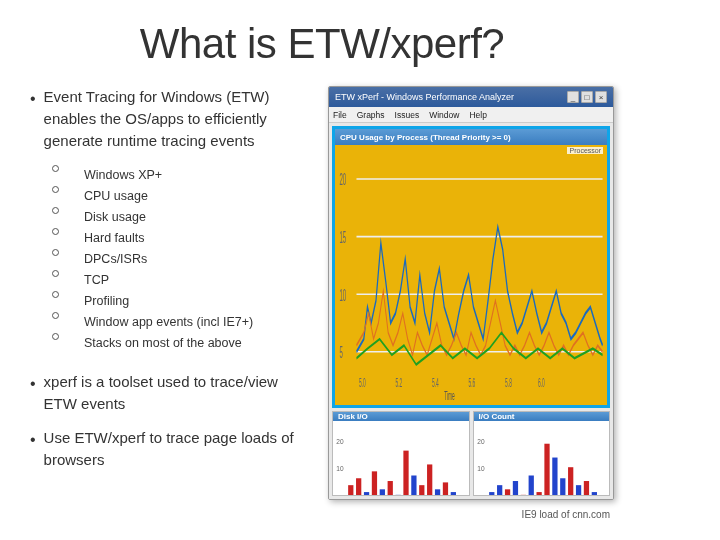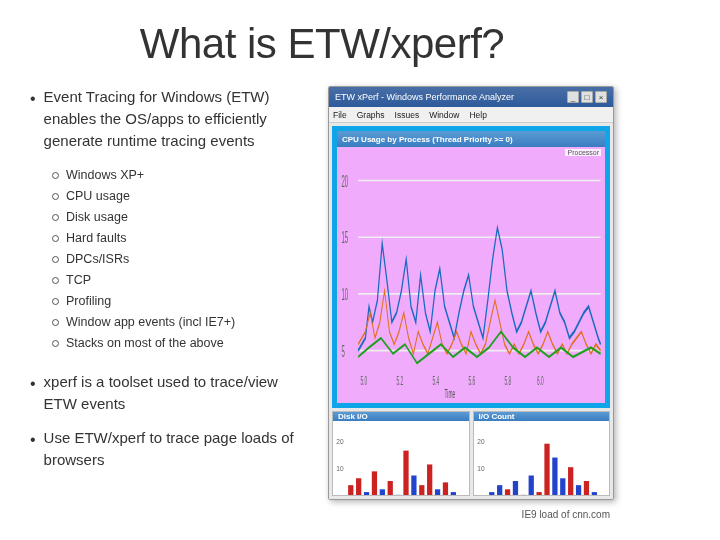--- a/index.html
+++ b/index.html
@@ -65,22 +65,22 @@
 
     .sub-list {
       margin-left: 22px;
       display: flex;
       flex-direction: column;
       gap: 1px;
     }
 
     .sub-item {
       display: flex;
-      align-items: center;
-      gap: 7px;
+      align-items: flex-start;
+      gap: 25px;
       font-size: 12.5px;
       color: #333333;
       line-height: 1.6;
     }
 
     .sub-circle {
       width: 7px;
       height: 7px;
       border-radius: 50%;
       border: 1.5px solid #555;
@@ -166,22 +166,22 @@
     .wpa-body {
       flex: 1;
       display: flex;
       flex-direction: column;
       padding: 3px;
       gap: 3px;
       background: #e8e8e8;
     }
 
     .wpa-panel {
-      background: #f0abfc;
-      border: 5px solid #0ea5e9;
+      background: #eab308;
+      border: 3px solid #0ea5e9;
       flex: 1;
       overflow: hidden;
       display: flex;
       flex-direction: column;
     }
 
     .wpa-panel-header {
       background: linear-gradient(to bottom, #5b9bd5, #3a7dc0);
       height: 16px;
       display: flex;

